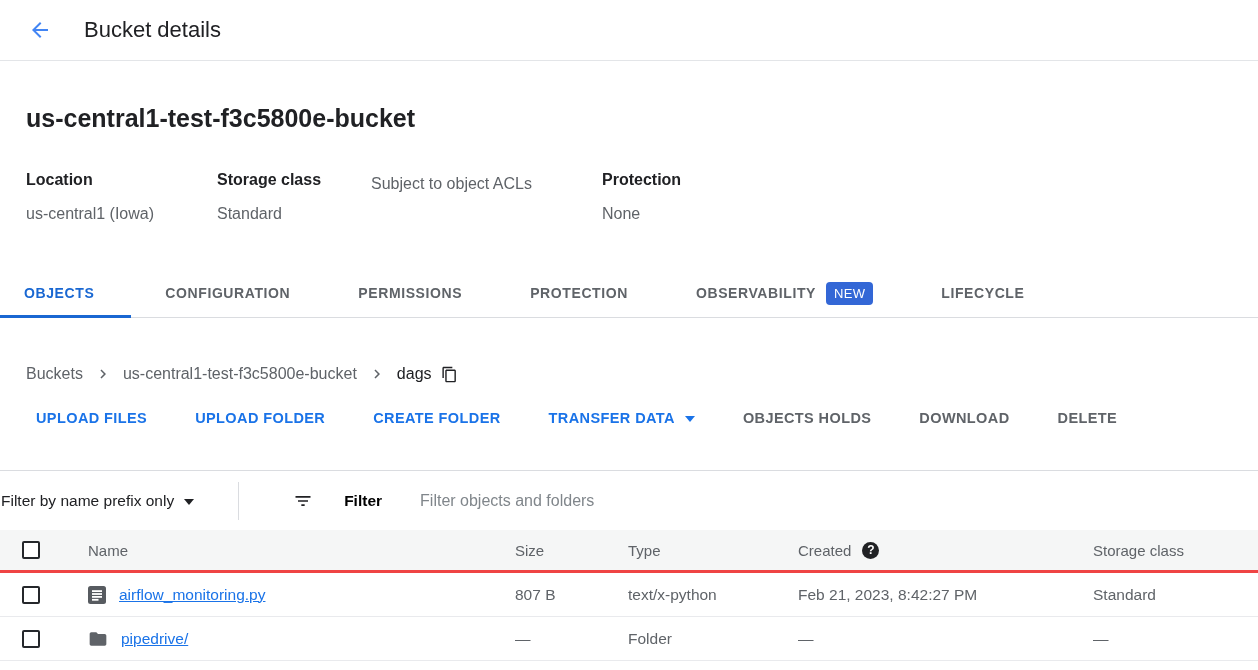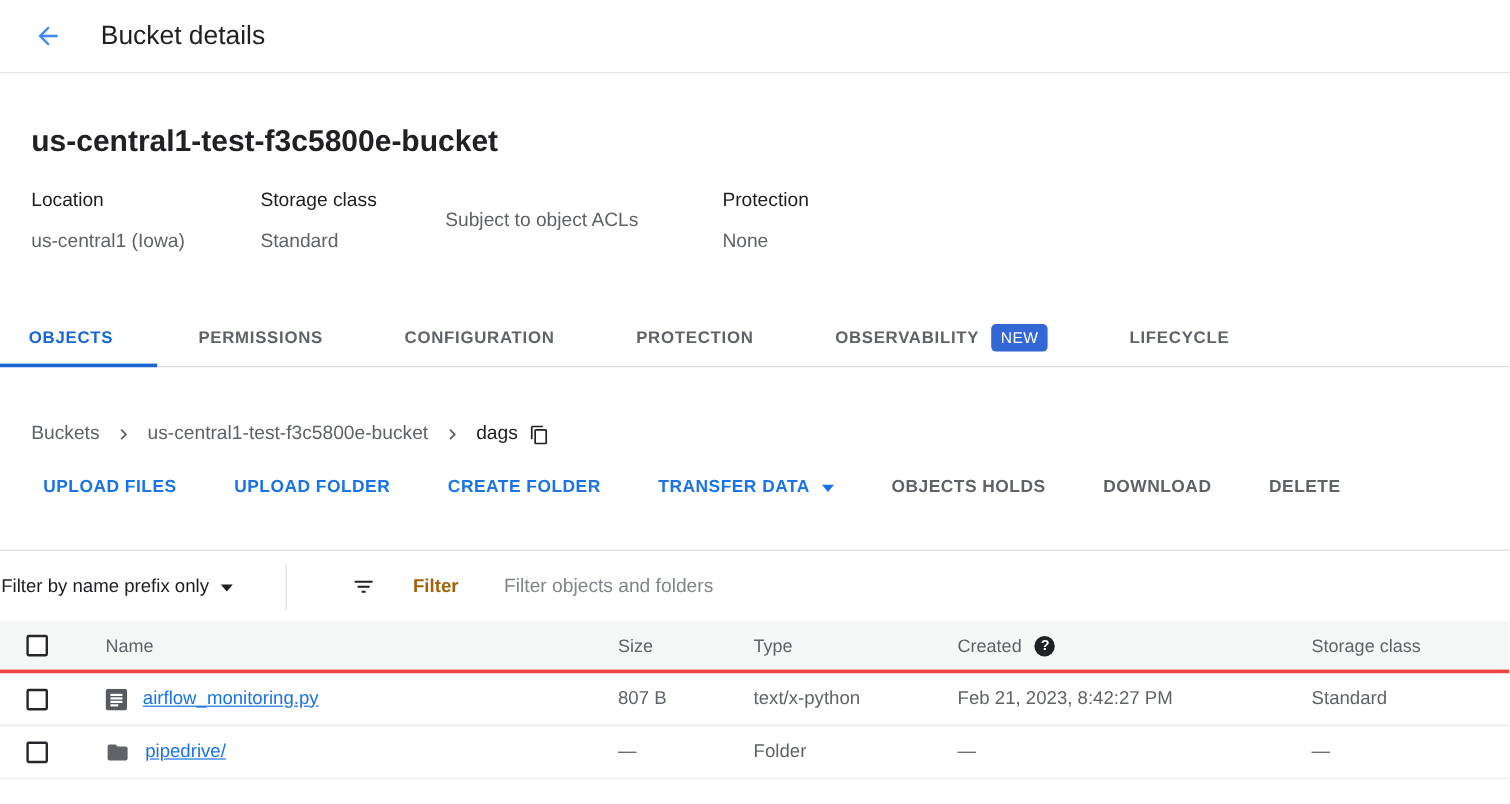--- a/index.html
+++ b/index.html
@@ -11,21 +11,21 @@
   .back-btn { width: 40px; height: 40px; display: flex; align-items: center; justify-content: center; background: none; border: none; cursor: pointer; }
   .page-title { font-size: 22px; font-weight: 500; color: #202124; margin-left: 24px; }
 
   
   .bucket-info { padding-left: 26px; }
   .bucket-name { margin-top: 43px; font-size: 25px; font-weight: 700; color: #202124; }
   .meta-row { display: flex; margin-top: 26px; }
   .meta-col:nth-child(1) { width: 191px; }
   .meta-col:nth-child(2) { width: 154px; }
   .meta-col:nth-child(3) { width: 231px; }
-  .meta-label { font-size: 16px; font-weight: 400; color: #202124; }
+  .meta-label { font-size: 16px; font-weight: 700; color: #202124; margin-top: 12px; }
   .meta-value { font-size: 16px; color: #5f6368; margin-top: 16px; }
 
   
   .tabs { display: flex; align-items: stretch; height: 49px; margin-top: 46px; border-bottom: 1px solid #dadce0; }
   .tab { display: flex; align-items: center; padding: 0 34px; font-size: 14px; font-weight: 600; letter-spacing: .6px; color: #5f6368; position: relative; cursor: pointer; white-space: nowrap; }
   .tab:first-child { padding: 0 37px 0 24px; }
   .tab.active { color: #1967d2; }
   .tab.active::after { content: ""; position: absolute; left: 0; right: 0; bottom: -1px; height: 3px; background: #1967d2; }
   .new-badge { background: #3367d6; color: #fff; font-size: 13px; font-weight: 500; letter-spacing: .3px; padding: 4px 8px; border-radius: 4px; margin-left: 10px; }
 
@@ -41,21 +41,21 @@
   .tbtn { background: none; border: none; cursor: pointer; font-family: inherit; font-size: 14.5px; font-weight: 600; letter-spacing: .4px; color: #1a73e8; display: flex; align-items: center; white-space: nowrap; }
   .tbtn.secondary { color: #5f6368; }
   .caret { width: 0; height: 0; border-left: 5px solid transparent; border-right: 5px solid transparent; border-top: 6px solid currentColor; display: inline-block; margin-left: 10px; margin-top: 2px; }
 
   
   .filter-row { margin-top: 44px; border-top: 1px solid #dadce0; height: 60px; display: flex; align-items: center; padding-left: 1px; gap: 20px; }
   .prefix-select { display: flex; align-items: center; background: none; border: none; cursor: pointer; font-family: inherit; font-size: 15.5px; color: #202124; }
   .prefix-select .caret { border-top-color: #202124; }
   .vdivider { width: 1px; height: 38px; background: #dadce0; margin-left: 24px; }
   .filter-icon-wrap { margin-left: 34px; display: flex; align-items: center; }
-  .filter-label { font-size: 15.5px; font-weight: 700; color: #a16207; margin-left: 11px; }
+  .filter-label { font-size: 15.5px; font-weight: 700; color: #000000; margin-left: 11px; }
   .filter-input { border: none; outline: none; font-family: inherit; font-size: 16px; margin-left: 18px; flex: 1; color: #3b82f6; background: transparent; }
   .filter-input::placeholder { color: #80868b; }
 
   
   .thead { display: flex; align-items: center; height: 43px; background: #f5f6f6; border-bottom: 3px solid #ef4444; font-size: 15px; color: #5f6368; }
   .trow { display: flex; align-items: center; height: 44px; border-bottom: 1px solid #e9eaed; font-size: 15.5px; color: #5f6368; }
   .col-check { width: 88px; padding-left: 22px; display: flex; align-items: center; flex-shrink: 0; }
   .col-name { width: 427px; display: flex; align-items: center; flex-shrink: 0; }
   .col-size { width: 113px; flex-shrink: 0; }
   .col-type { width: 170px; flex-shrink: 0; }
@@ -99,24 +99,24 @@
       <div class="meta-value">None</div>
     </div>
   </div>
 </section>
 
 <nav class="tabs">
   <div class="tab active">
       <span>OBJECTS</span>
     </div>
   <div class="tab">
+      <span>CONFIGURATION</span>
+    </div>
+  <div class="tab">
       <span>PERMISSIONS</span>
-    </div>
-  <div class="tab">
-      <span>CONFIGURATION</span>
     </div>
   <div class="tab">
       <span>PROTECTION</span>
     </div>
   <div class="tab">
     <span>OBSERVABILITY</span>
     <span class="new-badge">NEW</span>
   </div>
   <div class="tab">
       <span>LIFECYCLE</span>

